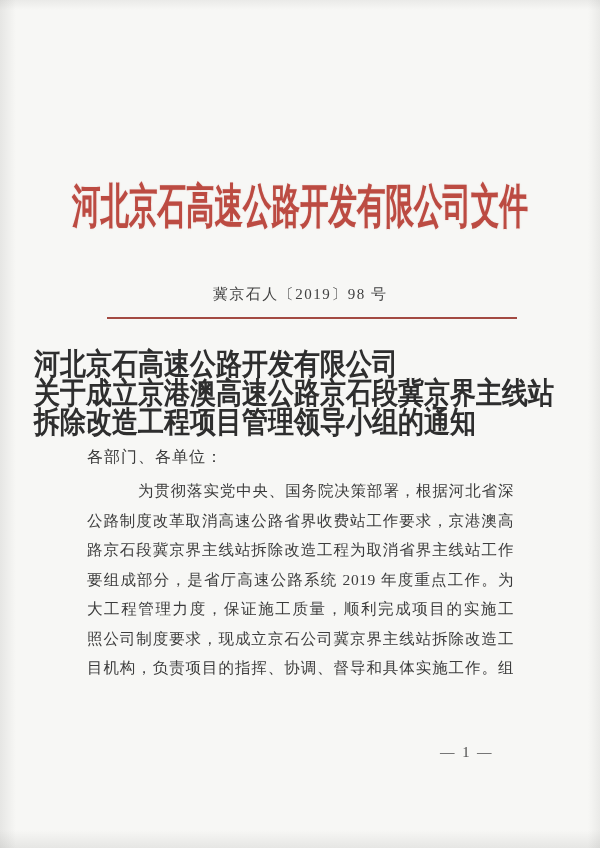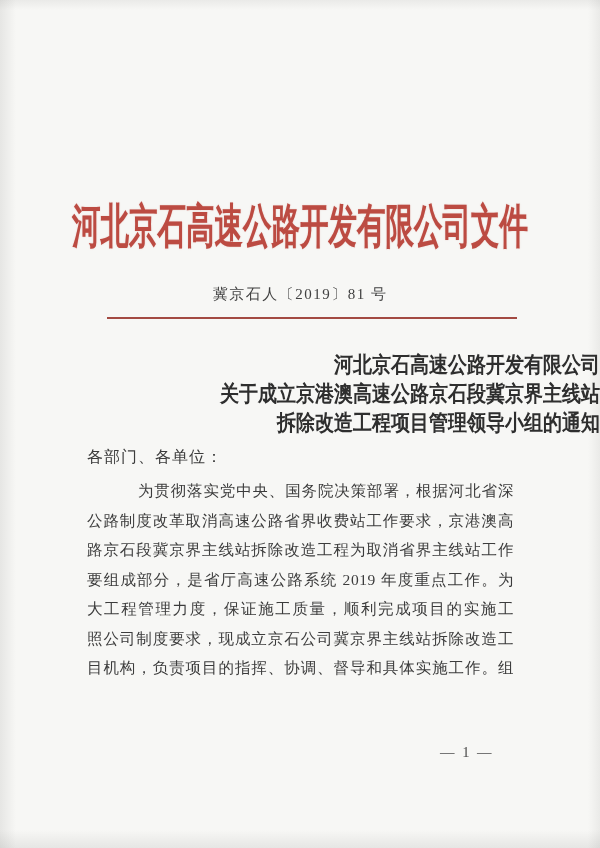--- a/index.html
+++ b/index.html
@@ -28,21 +28,20 @@
     background:
       linear-gradient(90deg,  rgba(80,80,78,0.10), rgba(80,80,78,0) 16px),
       linear-gradient(270deg, rgba(80,80,78,0.08), rgba(80,80,78,0) 12px),
       linear-gradient(180deg, rgba(80,80,78,0.08), rgba(80,80,78,0) 10px),
       linear-gradient(0deg,   rgba(80,80,78,0.10), rgba(80,80,78,0) 18px);
   }
   .letterhead {
     position: absolute;
     top: 196px; left: 0; right: 0; height: 62px;
     display: flex;
-    align-items: center;
     justify-content: center;
   }
   .letterhead span {
     font-size: 28.5px;
     font-weight: bold;
     white-space: nowrap;
     color: var(--letterhead-red, #bc4b42);
     transform: scaleY(1.65);
     text-shadow: 0 0 1px rgba(188,75,66,0.35);
   }
@@ -56,25 +55,26 @@
   }
   .red-rule {
     position: absolute;
     top: 317px; left: 107px;
     width: 410px; height: 2px;
     background: var(--rule-red, #a34a42);
   }
   .notice-title {
     position: absolute;
     top: 350px; left: 0; right: 0;
-    text-align: right;
-    font-size: 19px;
+    text-align: left;
+    font-size: 26px;
     font-weight: bold;
     line-height: 29px;
     color: #2e2e2e;
+    padding-left: 34px;
   }
   .notice-title > div {
     transform: scaleY(1.15);
   }
   .salutation {
     position: absolute;
     top: 447px; left: 87px;
     font-size: 16px;
     letter-spacing: 1px;
     color: #3c3c3c;
@@ -110,21 +110,21 @@
 </style>
 </head>
 <body>
 
 <div class="page">
 
   <div class="letterhead">
     <span>河北京石高速公路开发有限公司文件</span>
   </div>
 
-  <div class="doc-number">冀京石人〔2019〕81 号</div>
+  <div class="doc-number">冀京石人〔2019〕98 号</div>
 
   <div class="red-rule"></div>
 
   <div class="notice-title">
     <div>河北京石高速公路开发有限公司</div>
     <div>关于成立京港澳高速公路京石段冀京界主线站</div>
     <div>拆除改造工程项目管理领导小组的通知</div>
   </div>
 
   <div class="salutation">各部门、各单位：</div>

